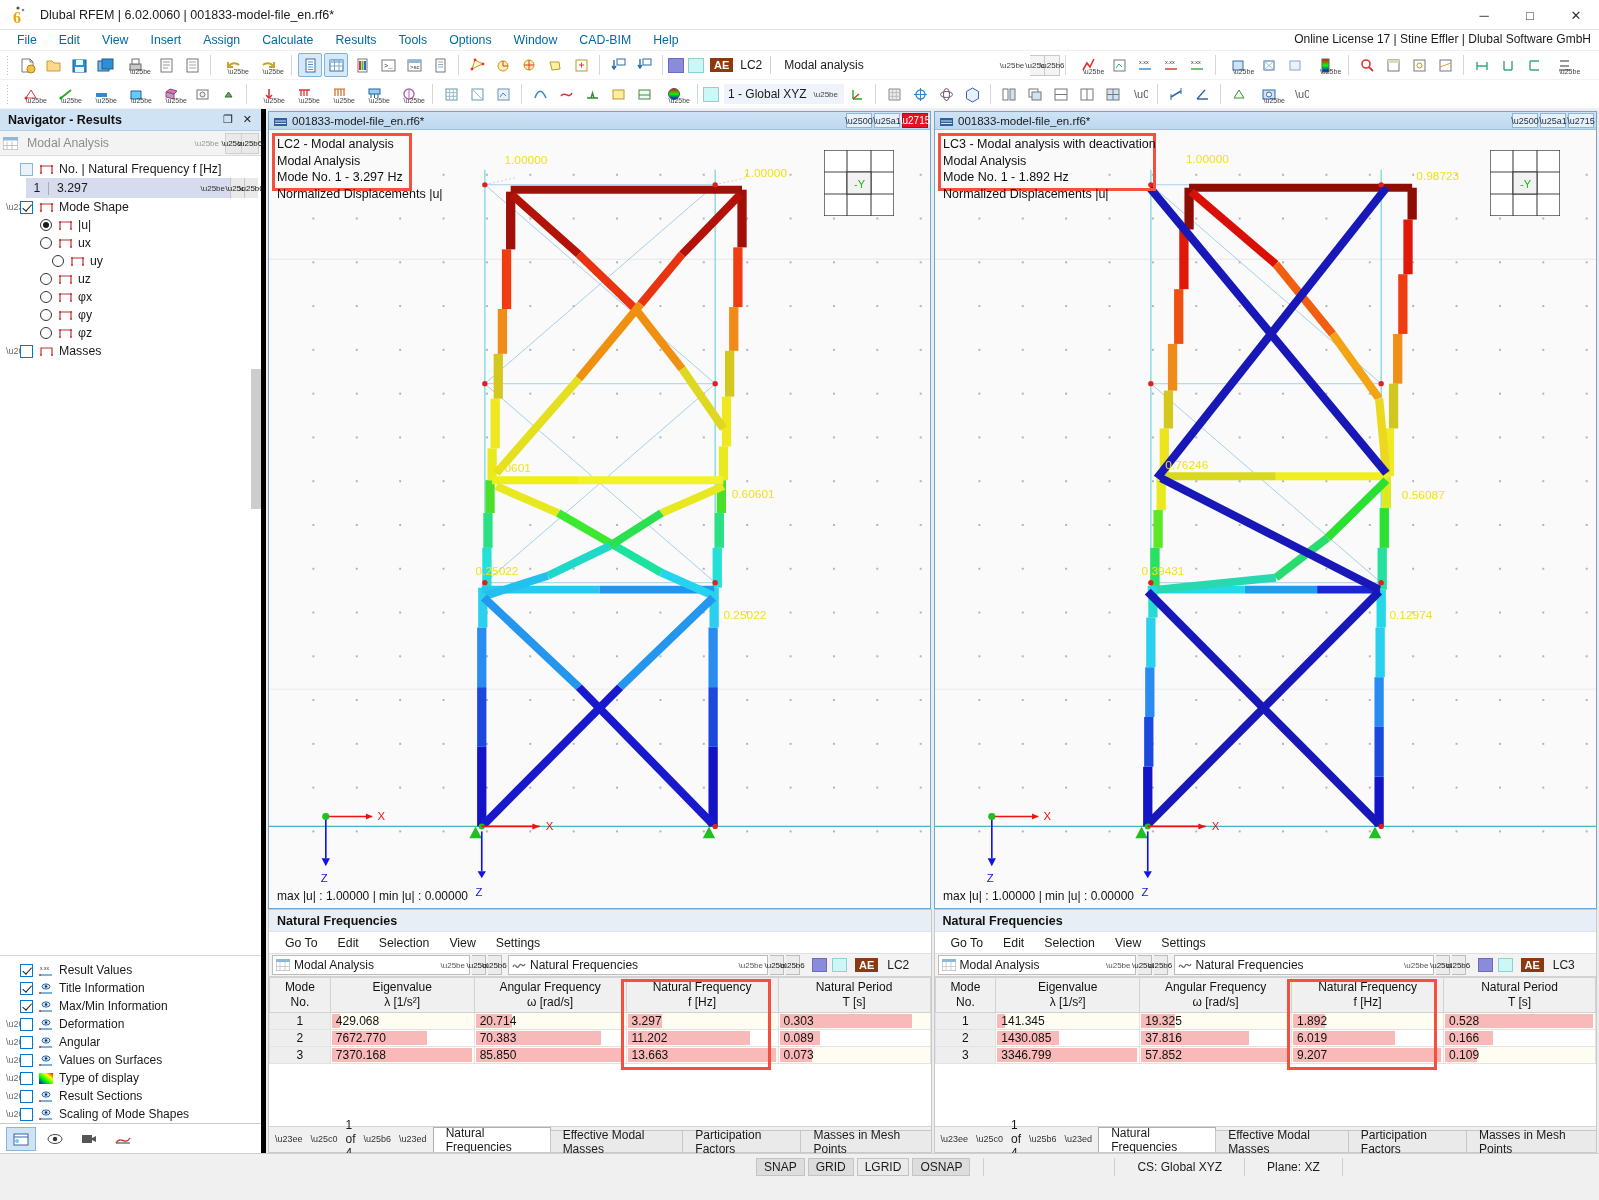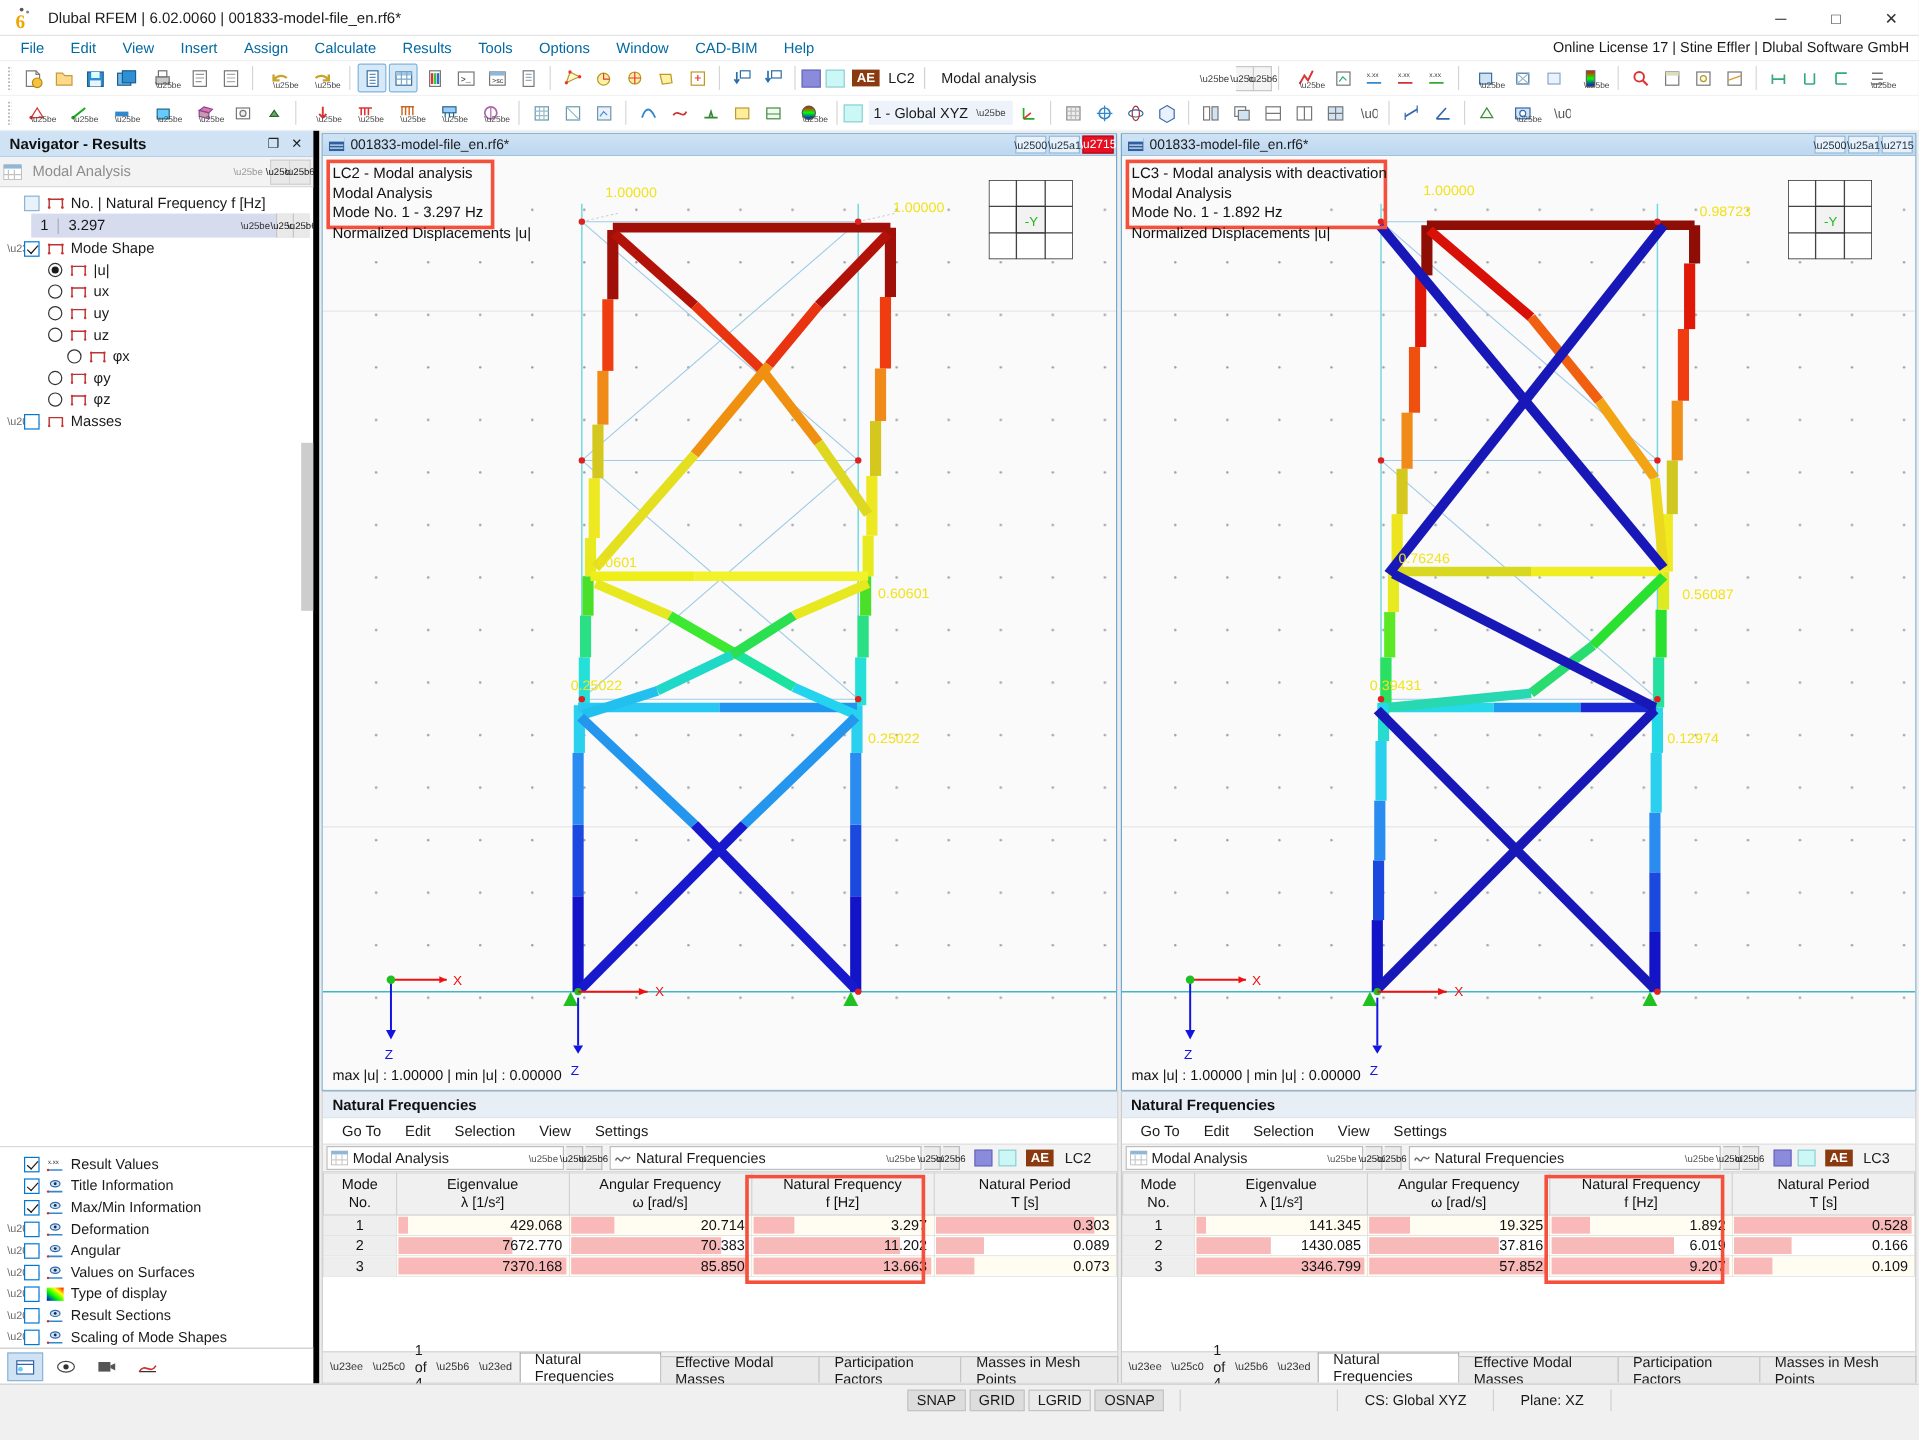--- a/index.html
+++ b/index.html
@@ -143,21 +143,21 @@
      display:flex;align-items:center;justify-content:center;font-size:8px;}
 
   .grid-wrap{flex:1;overflow:hidden;position:relative;}
   table.grid{border-collapse:collapse;width:100%;font-size:12px;table-layout:fixed;}
   table.grid th{
     background:#f0f0f0;border:1px solid #d2d2d2;font-weight:normal;
     padding:2px 3px;text-align:center;line-height:15px;color:#111;
   }
   table.grid td{border:1px solid #e3e3e3;padding:1px 5px;height:17px;position:relative;color:#111;}
   td.modeno{background:#eeeeee;text-align:center;border:1px solid #d2d2d2;}
-  td.num{text-align:right;background:#fffdf2;margin-top:45px;}
+  td.num{background:#fffdf2;margin-top:45px;}
   td.num.alt{background:#fff;}
   .bar{position:absolute;left:1px;top:1px;bottom:1px;background:#f7b3b3;opacity:.92;}
   .cellv{position:relative;z-index:2;}
   .col-highlight{position:absolute;border:3px solid #f4503c;pointer-events:none;z-index:10;}
 
   .tbl-footer{height:26px;display:flex;align-items:flex-end;background:#f0f0f0;border-top:1px solid #d4d4d4;}
   .pager{display:flex;align-items:center;height:26px;padding:0 6px;font-size:12px;gap:8px;}
   .pager .ar{color:#333;font-size:9px;}
   .tabs{display:flex;align-items:flex-end;height:26px;}
   .tab{height:22px;padding:0 12px;display:flex;align-items:center;font-size:12px;
@@ -802,21 +802,21 @@
             <svg width="15" height="12">
               <path d="M2 10V3h11v7" fill="none" stroke="#b33" stroke-width="1.2"></path>
               <circle cx="2" cy="10" r="1" fill="#c33"></circle>
               <circle cx="13" cy="10" r="1" fill="#c33"></circle>
               <circle cx="2" cy="3" r="1" fill="#c33"></circle>
               <circle cx="13" cy="3" r="1" fill="#c33"></circle>
             </svg>
           </span>
         <span>uх</span>
       </div>
-      <div class="trow" style="padding-left:40px">
+      <div class="trow" style="padding-left:52px">
         <span class="rb"></span>
         <span class="ndicon">
             <svg width="15" height="12">
               <path d="M2 10V3h11v7" fill="none" stroke="#b33" stroke-width="1.2"></path>
               <circle cx="2" cy="10" r="1" fill="#c33"></circle>
               <circle cx="13" cy="10" r="1" fill="#c33"></circle>
               <circle cx="2" cy="3" r="1" fill="#c33"></circle>
               <circle cx="13" cy="3" r="1" fill="#c33"></circle>
             </svg>
           </span>
@@ -828,21 +828,21 @@
             <svg width="15" height="12">
               <path d="M2 10V3h11v7" fill="none" stroke="#b33" stroke-width="1.2"></path>
               <circle cx="2" cy="10" r="1" fill="#c33"></circle>
               <circle cx="13" cy="10" r="1" fill="#c33"></circle>
               <circle cx="2" cy="3" r="1" fill="#c33"></circle>
               <circle cx="13" cy="3" r="1" fill="#c33"></circle>
             </svg>
           </span>
         <span>uᴢ</span>
       </div>
-      <div class="trow" style="padding-left:56px">
+      <div class="trow" style="padding-left:40px">
         <span class="rb"></span>
         <span class="ndicon">
             <svg width="15" height="12">
               <path d="M2 10V3h11v7" fill="none" stroke="#b33" stroke-width="1.2"></path>
               <circle cx="2" cy="10" r="1" fill="#c33"></circle>
               <circle cx="13" cy="10" r="1" fill="#c33"></circle>
               <circle cx="2" cy="3" r="1" fill="#c33"></circle>
               <circle cx="13" cy="3" r="1" fill="#c33"></circle>
             </svg>
           </span>

